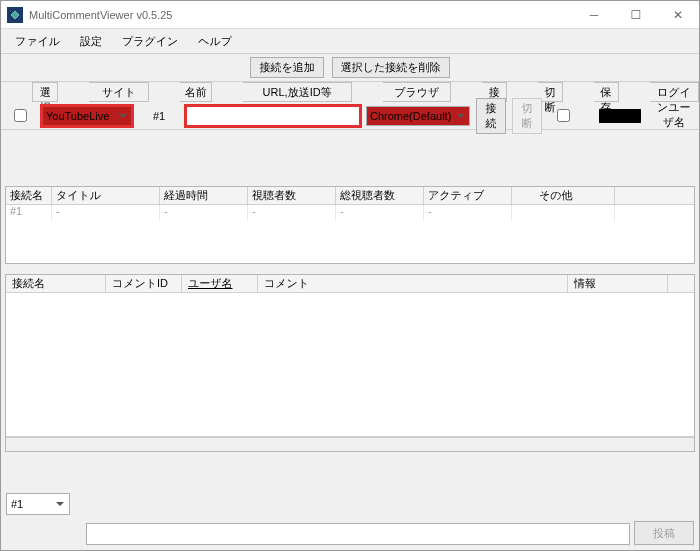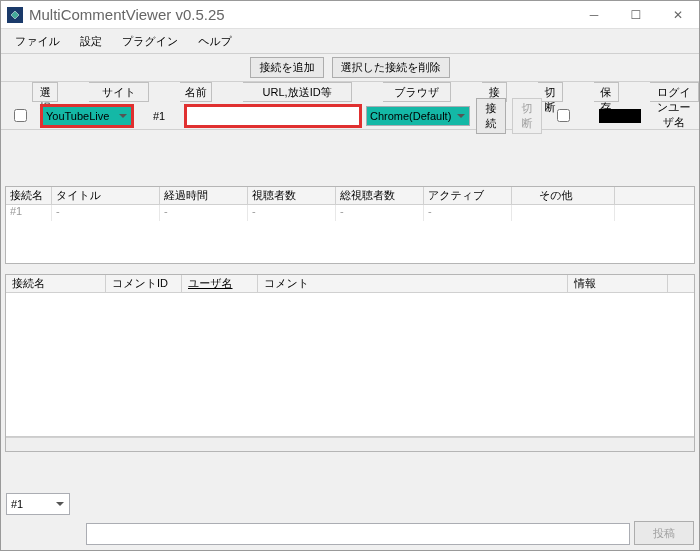--- a/index.html
+++ b/index.html
@@ -20,21 +20,21 @@
   padding-left: 6px;
   border-bottom: 1px solid #e0e0e0;
 }
 .titlebar .icon {
   width: 16px; height: 16px;
   background: #1a3a6a;
   margin-right: 6px;
   display: flex; align-items: center; justify-content: center;
   color: #fff; font-size: 9px;
 }
-.titlebar .title { color: #666; font-size: 15px; flex: 1; }
+.titlebar .title { color: #666; font-size: 11px; flex: 1; }
 .winbtns { display: flex; }
 .winbtn {
   width: 42px; height: 28px;
   display: flex; align-items: center; justify-content: center;
   color: #666; font-size: 12px;
   cursor: pointer;
 }
 
 .menubar {
   height: 22px;
@@ -103,21 +103,21 @@
 .c-browser { width: 110px; }
 .c-conn { width: 36px; }
 .c-disc { width: 36px; }
 .c-save { width: 36px; }
 .c-user { width: 78px; }
 
 .combo {
   width: 100%;
   height: 20px;
   border: 1px solid #abadb3;
-  background: #14b8a6;
+  background: #b91c1c;
   display: flex;
   align-items: center;
   padding: 0 3px;
   font-size: 11px;
   position: relative;
   cursor: pointer;
 }
 .combo::after {
   content: "";
   position: absolute;

